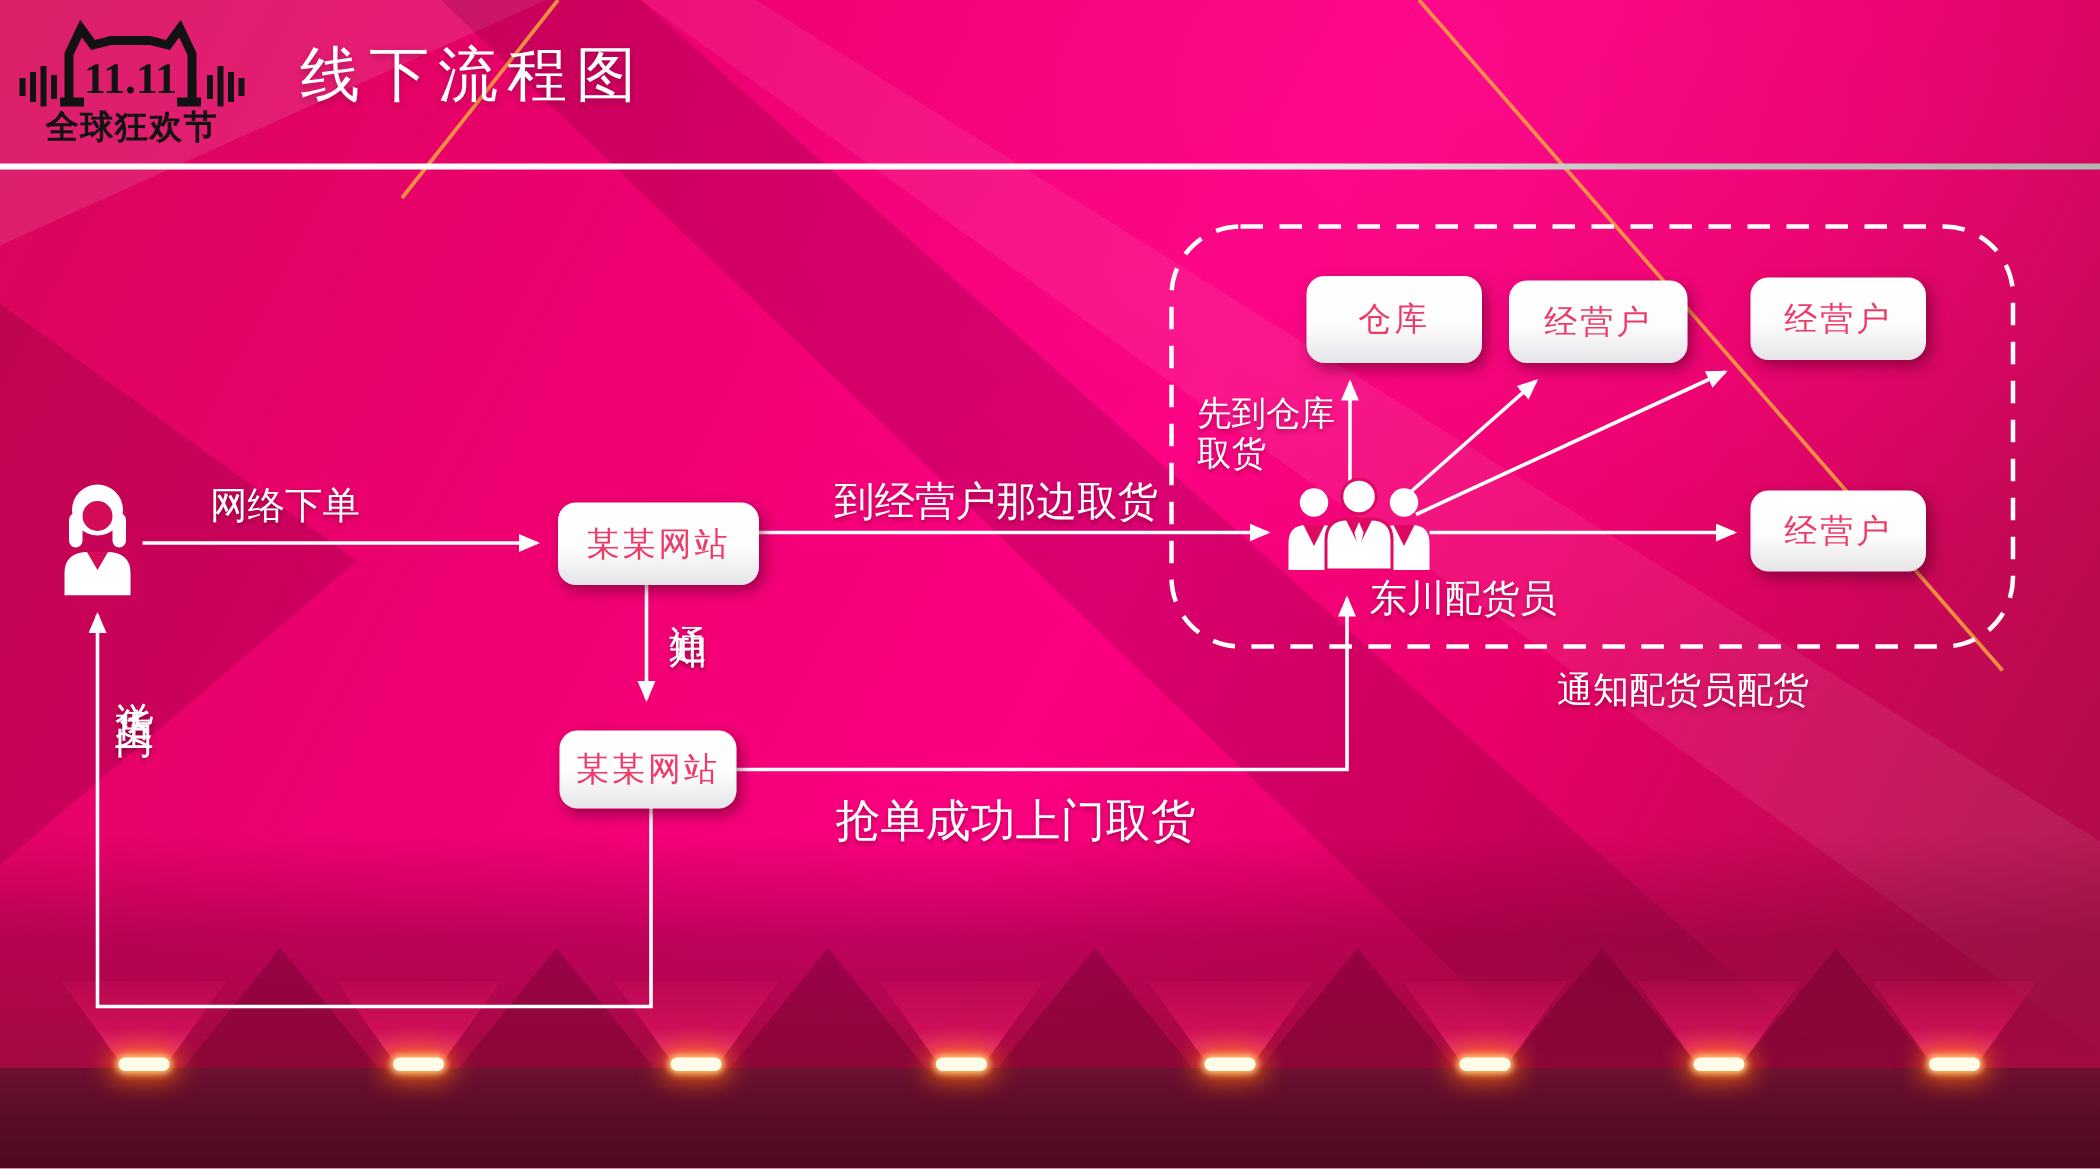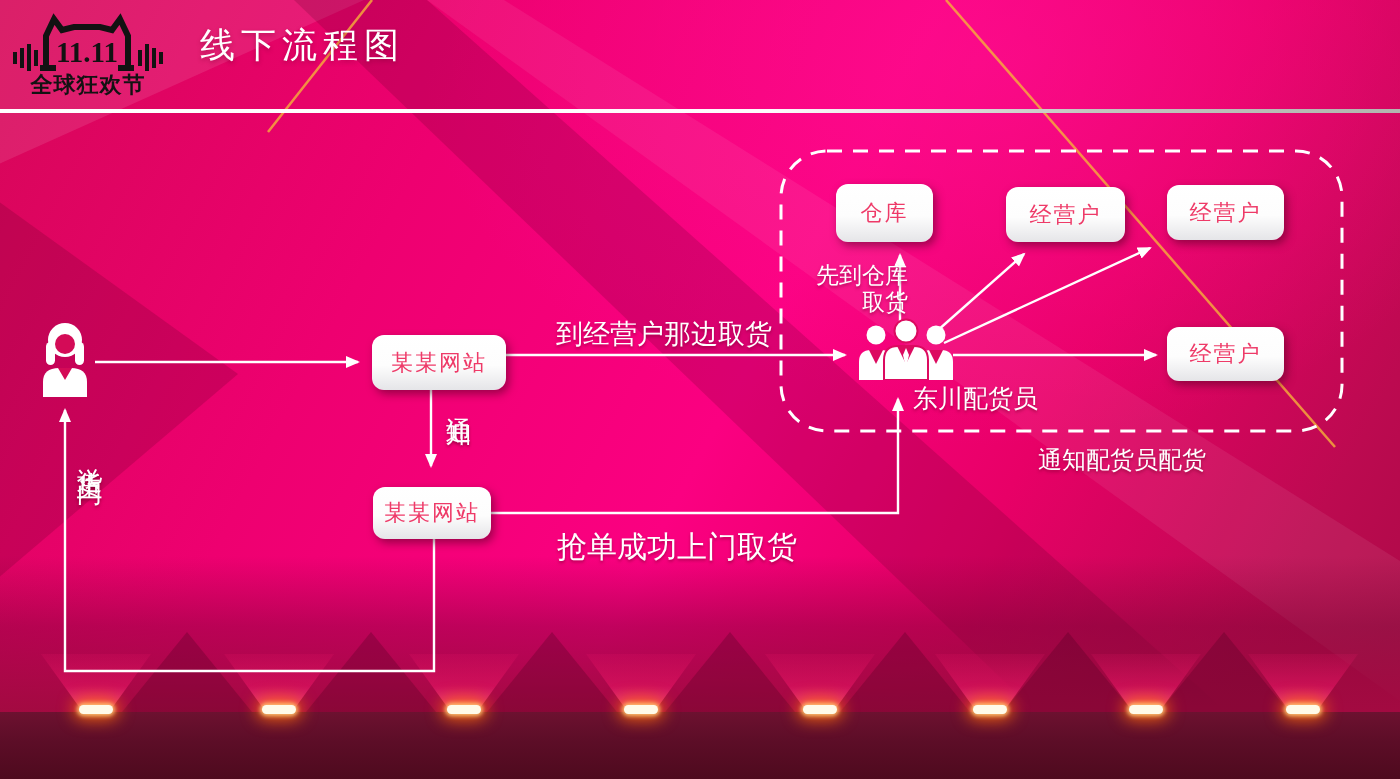--- a/index.html
+++ b/index.html
@@ -25,30 +25,30 @@
     clip-path:polygon(50% 0,100% 100%,0 100%);background:rgba(75,0,32,.28);}
   .cone{position:absolute;width:110px;height:58px;top:654px;
     clip-path:polygon(0 0,100% 0,62% 100%,38% 100%);
     background:linear-gradient(180deg,rgba(250,25,110,.12) 0%,rgba(250,25,110,.45) 55%,rgba(255,70,140,.85) 100%);}
   .lightbar{position:absolute;top:705px;width:34px;height:9px;border-radius:5px;
     background:#fffbe9;
     box-shadow:0 0 4px 2px rgba(255,200,120,.95),0 0 16px 6px rgba(255,110,10,.85);}
   
   .divider{position:absolute;left:0;top:109px;width:1400px;height:4px;
     background:linear-gradient(90deg,#ffffff 0%,#fdfbfc 55%,#c2c6bf 78%,#b2b6af 100%);}
-  .title{position:absolute;left:200px;top:22px;font-size:35px;font-weight:500;color:#ffffff;
+  .title{position:absolute;left:200px;top:22px;font-size:40px;font-weight:500;color:#ffffff;
     letter-spacing:6px;text-shadow:0 2px 4px rgba(110,0,45,.4);}
   
   .node{position:absolute;border-radius:12px;display:flex;align-items:center;justify-content:center;
     background:linear-gradient(180deg,#ffffff 0%,#fdfdfd 55%,#e5e5e8 100%);
     box-shadow:3px 4px 9px rgba(70,0,28,.5);
     color:var(--accent,#ee3a68);font-size:22px;letter-spacing:2px;}
   .lbl{position:absolute;color:#ffffff;text-shadow:0 2px 3px rgba(110,0,40,.5);white-space:nowrap;}
   .vlbl{writing-mode:vertical-rl;text-orientation:upright;white-space:normal;}
-  .center{text-align:right;}
+  .center{text-align:left;}
   svg{display:block;}
   #flow-svg{position:absolute;left:0;top:0;pointer-events:none;}
   #bg-svg{position:absolute;left:0;top:0;pointer-events:none;}
 </style>
 </head>
 <body>
 
 <div id="stage">
 
   <div class="facet f3"></div>
@@ -148,25 +148,26 @@
       <path d="M75,32 H89 L82,46 Z" fill="#dc0a60"></path>
       <circle cx="52" cy="13" r="11.5" fill="#ffffff" stroke="#dc0a60" stroke-width="2"></circle>
       <path d="M30,62 V42 Q30,28 44,28 H60 Q74,28 74,42 V62 Z" fill="#ffffff" stroke="#dc0a60" stroke-width="2"></path>
       <path d="M43,28 H61 L52,46 Z" fill="#dc0a60"></path>
       <path d="M52,30 L55,37 L52,50 L49,37 Z" fill="#ffffff"></path>
     </g>
   </svg>
 
   <div class="node" style="left:372px;top:335px;width:134px;height:55px">某某网站</div>
   <div class="node" style="left:373px;top:487px;width:118px;height:52px">某某网站</div>
-  <div class="node" style="left:836px;top:184px;width:97px;height:58px">仓库</div>
+  <div class="node" style="left:871px;top:184px;width:117px;height:58px">仓库</div>
   <div class="node" style="left:1006px;top:187px;width:119px;height:55px">经营户</div>
   <div class="node" style="left:1167px;top:185px;width:117px;height:55px">经营户</div>
   <div class="node" style="left:1167px;top:327px;width:117px;height:54px">经营户</div>
 
+  <div class="lbl" style="left:140px;top:320px;width:135px;font-size:25px">网络下单</div>
   <div class="lbl" style="left:556px;top:316px;font-size:27px">到经营户那边取货</div>
   <div class="lbl vlbl" style="left:441px;top:396px;font-size:26px;letter-spacing:4px">通知</div>
   <div class="lbl" style="left:557px;top:527px;font-size:30px">抢单成功上门取货</div>
   <div class="lbl vlbl" style="left:72px;top:448px;font-size:26px;letter-spacing:3px">送货上门</div>
   <div class="lbl center" style="left:798px;top:262px;width:110px;font-size:23px;line-height:1.18;white-space:normal">
     <div>先到仓库</div>
     <div>取货</div>
   </div>
 
   <div class="lbl" style="left:913px;top:382px;font-size:25px">东川配货员</div>

